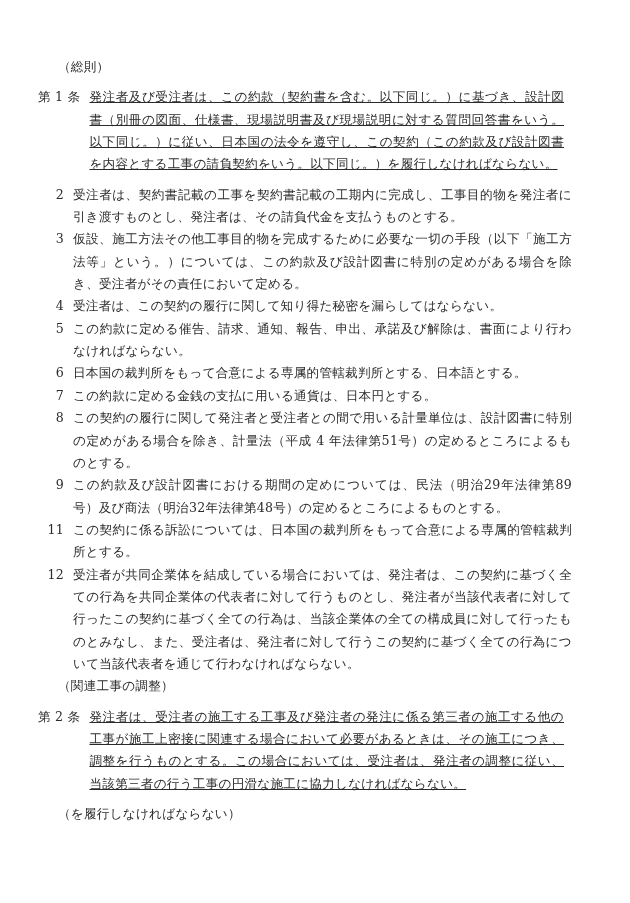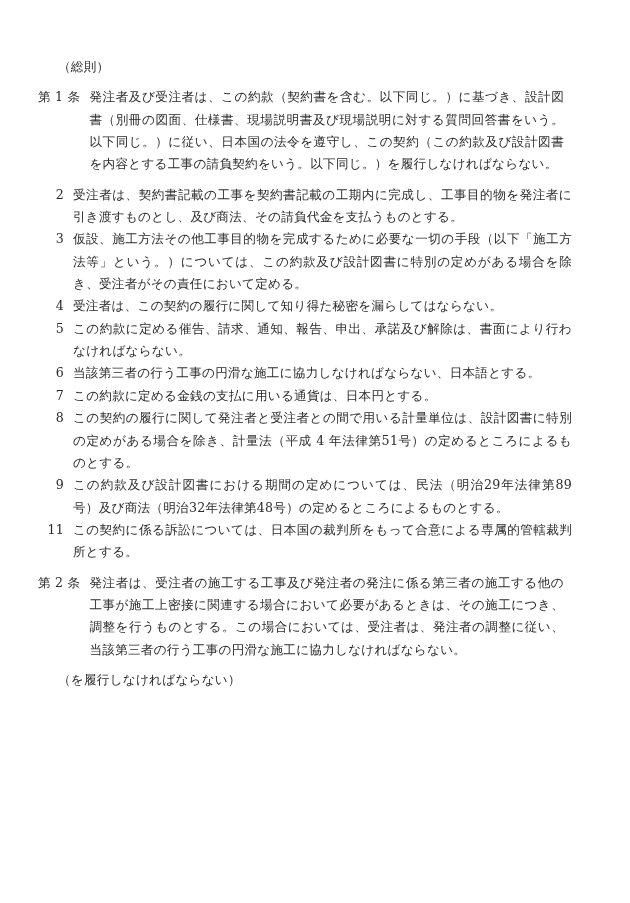--- a/index.html
+++ b/index.html
@@ -48,20 +48,21 @@
   .article .art-label {
     flex: 0 0 auto;
     white-space: nowrap;
     padding-right: 9px;
   }
   .article .art-body {
     flex: 1 1 auto;
     text-align: justify;
     text-justify: inter-character;
     text-indent: 0;
+    text-decoration: underline;
   }
 
   
   .clause {
     margin: 0;
     display: flex;
     align-items: flex-start;
   }
   .clause .num {
     flex: 0 0 43px;
@@ -84,53 +85,58 @@
 
 <div class="page">
   <div id="content">
       <div class="block heading">（総則）</div>
       <div class="block article">
         <span class="art-label">第 1 条</span>
         <span class="art-body">発注者及び受注者は、この約款（契約書を含む。以下同じ。）に基づき、設計図書（別冊の図面、仕様書、現場説明書及び現場説明に対する質問回答書をいう。以下同じ。）に従い、日本国の法令を遵守し、この契約（この約款及び設計図書を内容とする工事の請負契約をいう。以下同じ。）を履行しなければならない。</span>
       </div>
       <div class="block clause">
         <span class="num nowrapnum">2</span>
-        <span class="txt">受注者は、契約書記載の工事を契約書記載の工期内に完成し、工事目的物を発注者に引き渡すものとし、及び商法、その請負代金を支払うものとする。</span>
+        <span class="txt">受注者は、契約書記載の工事を契約書記載の工期内に完成し、工事目的物を発注者に引き渡すものとし、発注者は、その請負代金を支払うものとする。</span>
       </div>
       <div class="block clause">
         <span class="num nowrapnum">3</span>
         <span class="txt">仮設、施工方法その他工事目的物を完成するために必要な一切の手段（以下「施工方法等」という。）については、この約款及び設計図書に特別の定めがある場合を除き、受注者がその責任において定める。</span>
       </div>
       <div class="block clause">
         <span class="num nowrapnum">4</span>
         <span class="txt">受注者は、この契約の履行に関して知り得た秘密を漏らしてはならない。</span>
       </div>
       <div class="block clause">
         <span class="num nowrapnum">5</span>
         <span class="txt">この約款に定める催告、請求、通知、報告、申出、承諾及び解除は、書面により行わなければならない。</span>
       </div>
       <div class="block clause">
         <span class="num nowrapnum">6</span>
-        <span class="txt">当該第三者の行う工事の円滑な施工に協力しなければならない、日本語とする。</span>
+        <span class="txt">日本国の裁判所をもって合意による専属的管轄裁判所とする、日本語とする。</span>
       </div>
       <div class="block clause">
         <span class="num nowrapnum">7</span>
         <span class="txt">この約款に定める金銭の支払に用いる通貨は、日本円とする。</span>
       </div>
       <div class="block clause">
         <span class="num nowrapnum">8</span>
         <span class="txt">この契約の履行に関して発注者と受注者との間で用いる計量単位は、設計図書に特別の定めがある場合を除き、計量法（平成 4 年法律第51号）の定めるところによるものとする。</span>
       </div>
       <div class="block clause">
         <span class="num nowrapnum">9</span>
         <span class="txt">この約款及び設計図書における期間の定めについては、民法（明治29年法律第89号）及び商法（明治32年法律第48号）の定めるところによるものとする。</span>
       </div>
       <div class="block clause">
         <span class="num nowrapnum">11</span>
         <span class="txt">この契約に係る訴訟については、日本国の裁判所をもって合意による専属的管轄裁判所とする。</span>
       </div>
+      <div class="block clause">
+        <span class="num nowrapnum">12</span>
+        <span class="txt">受注者が共同企業体を結成している場合においては、発注者は、この契約に基づく全ての行為を共同企業体の代表者に対して行うものとし、発注者が当該代表者に対して行ったこの契約に基づく全ての行為は、当該企業体の全ての構成員に対して行ったものとみなし、また、受注者は、発注者に対して行うこの契約に基づく全ての行為について当該代表者を通じて行わなければならない。</span>
+      </div>
+      <div class="block heading">（関連工事の調整）</div>
       <div class="block article">
         <span class="art-label">第 2 条</span>
         <span class="art-body">発注者は、受注者の施工する工事及び発注者の発注に係る第三者の施工する他の工事が施工上密接に関連する場合において必要があるときは、その施工につき、調整を行うものとする。この場合においては、受注者は、発注者の調整に従い、当該第三者の行う工事の円滑な施工に協力しなければならない。</span>
       </div>
       <div class="block heading">（を履行しなければならない）</div>
     </div>
 </div>
 
 </body></html>

